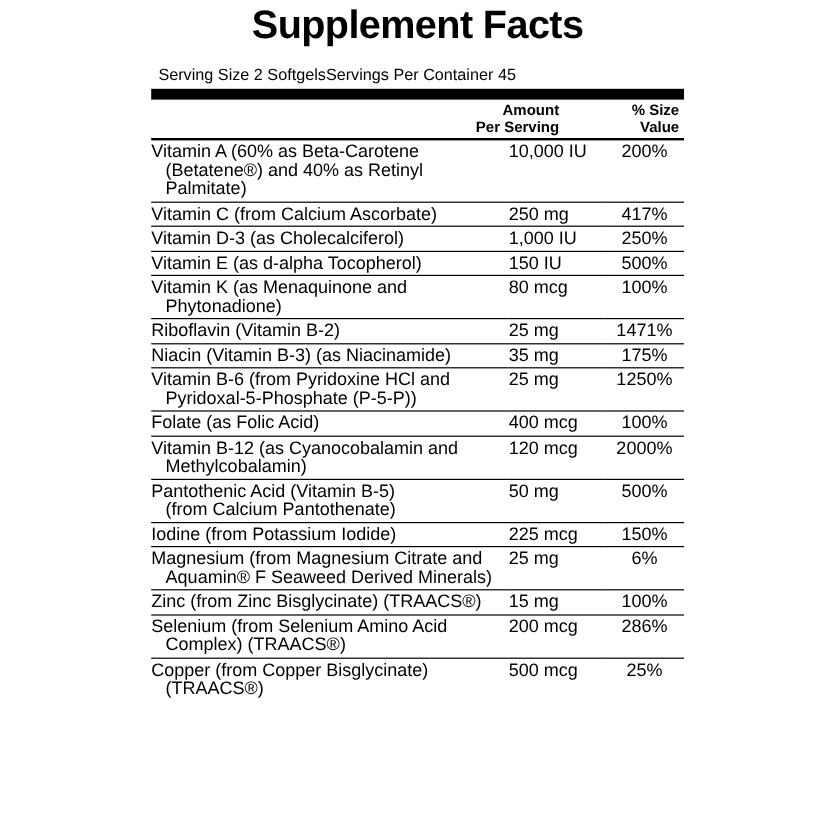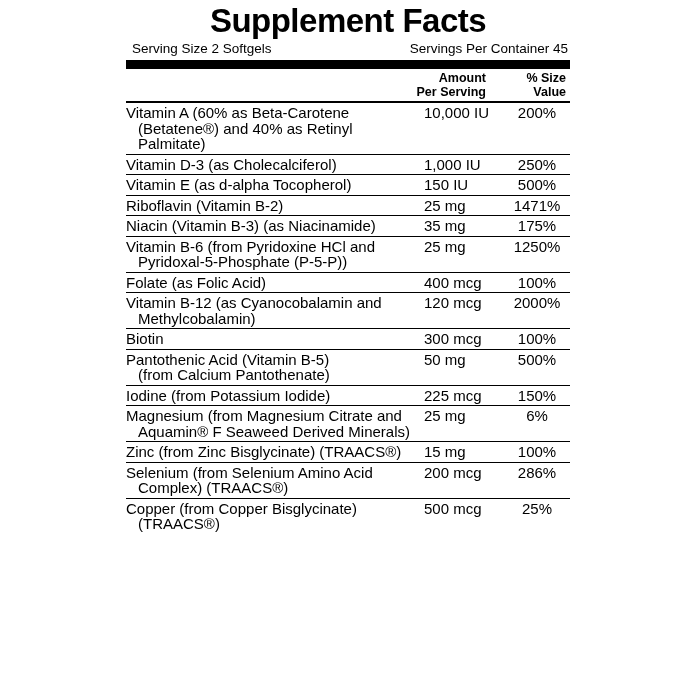--- a/index.html
+++ b/index.html
@@ -36,42 +36,44 @@
     font-weight: bold;
     letter-spacing: -0.5px;
     text-align: center;
     line-height: 38px;
     margin-top: 2px;
     font-family: "Liberation Sans", sans-serif;
   }
 
   .serving-line {
     display: flex;
-    justify-content: space-between;
+    justify-content: flex-start;
     font-size: 13.5px;
     line-height: 16px;
     padding: 1px 2px 3px 6px;
     font-family: "Liberation Sans", sans-serif;
+    margin-top: 14px;
   }
 
   .rule-thick {
     height: 9px;
     background: #000;
     margin: 0;
   }
   .rule-med {
     height: 2px;
     background: #000;
     margin: 0;
   }
 
   .head-row {
     display: flex;
     justify-content: flex-end;
     padding: 2px 0 2px 0;
+    gap: 20px;
   }
   .head-col {
     text-align: right;
     font-size: 12.5px;
     font-weight: bold;
     line-height: 14px;
   }
   .head-col.amt {
     width: 120px;
     padding-right: 8px;
@@ -145,30 +147,40 @@
     <div class="rule-med"></div>
 
     <table class="facts">
       <tbody>
           <tr>
             <td class="nm"><span>Vitamin A (60% as Beta-Carotene</span><span class="ind">(Betatene®) and 40% as Retinyl Palmitate)</span></td>
             <td class="amt">10,000 IU</td>
             <td class="dv">200%</td>
           </tr>
           <tr>
+            <td class="nm"><span>Vitamin C (from Calcium Ascorbate)</span></td>
+            <td class="amt">250 mg</td>
+            <td class="dv">417%</td>
+          </tr>
+          <tr>
             <td class="nm"><span>Vitamin D-3 (as Cholecalciferol)</span></td>
             <td class="amt">1,000 IU</td>
             <td class="dv">250%</td>
           </tr>
           <tr>
             <td class="nm"><span>Vitamin E (as d-alpha Tocopherol)</span></td>
             <td class="amt">150 IU</td>
             <td class="dv">500%</td>
           </tr>
           <tr>
+            <td class="nm"><span>Vitamin K (as Menaquinone and</span><span class="ind">Phytonadione)</span></td>
+            <td class="amt">80 mcg</td>
+            <td class="dv">100%</td>
+          </tr>
+          <tr>
             <td class="nm"><span>Riboflavin (Vitamin B-2)</span></td>
             <td class="amt">25 mg</td>
             <td class="dv">1471%</td>
           </tr>
           <tr>
             <td class="nm"><span>Niacin (Vitamin B-3) (as Niacinamide)</span></td>
             <td class="amt">35 mg</td>
             <td class="dv">175%</td>
           </tr>
           <tr>
@@ -180,25 +192,20 @@
             <td class="nm"><span>Folate (as Folic Acid)</span></td>
             <td class="amt">400 mcg</td>
             <td class="dv">100%</td>
           </tr>
           <tr>
             <td class="nm"><span>Vitamin B-12 (as Cyanocobalamin and</span><span class="ind">Methylcobalamin)</span></td>
             <td class="amt">120 mcg</td>
             <td class="dv">2000%</td>
           </tr>
           <tr>
-            <td class="nm"><span>Biotin</span></td>
-            <td class="amt">300 mcg</td>
-            <td class="dv">100%</td>
-          </tr>
-          <tr>
             <td class="nm"><span>Pantothenic Acid (Vitamin B-5)</span><span class="ind">(from Calcium Pantothenate)</span></td>
             <td class="amt">50 mg</td>
             <td class="dv">500%</td>
           </tr>
           <tr>
             <td class="nm"><span>Iodine (from Potassium Iodide)</span></td>
             <td class="amt">225 mcg</td>
             <td class="dv">150%</td>
           </tr>
           <tr>

